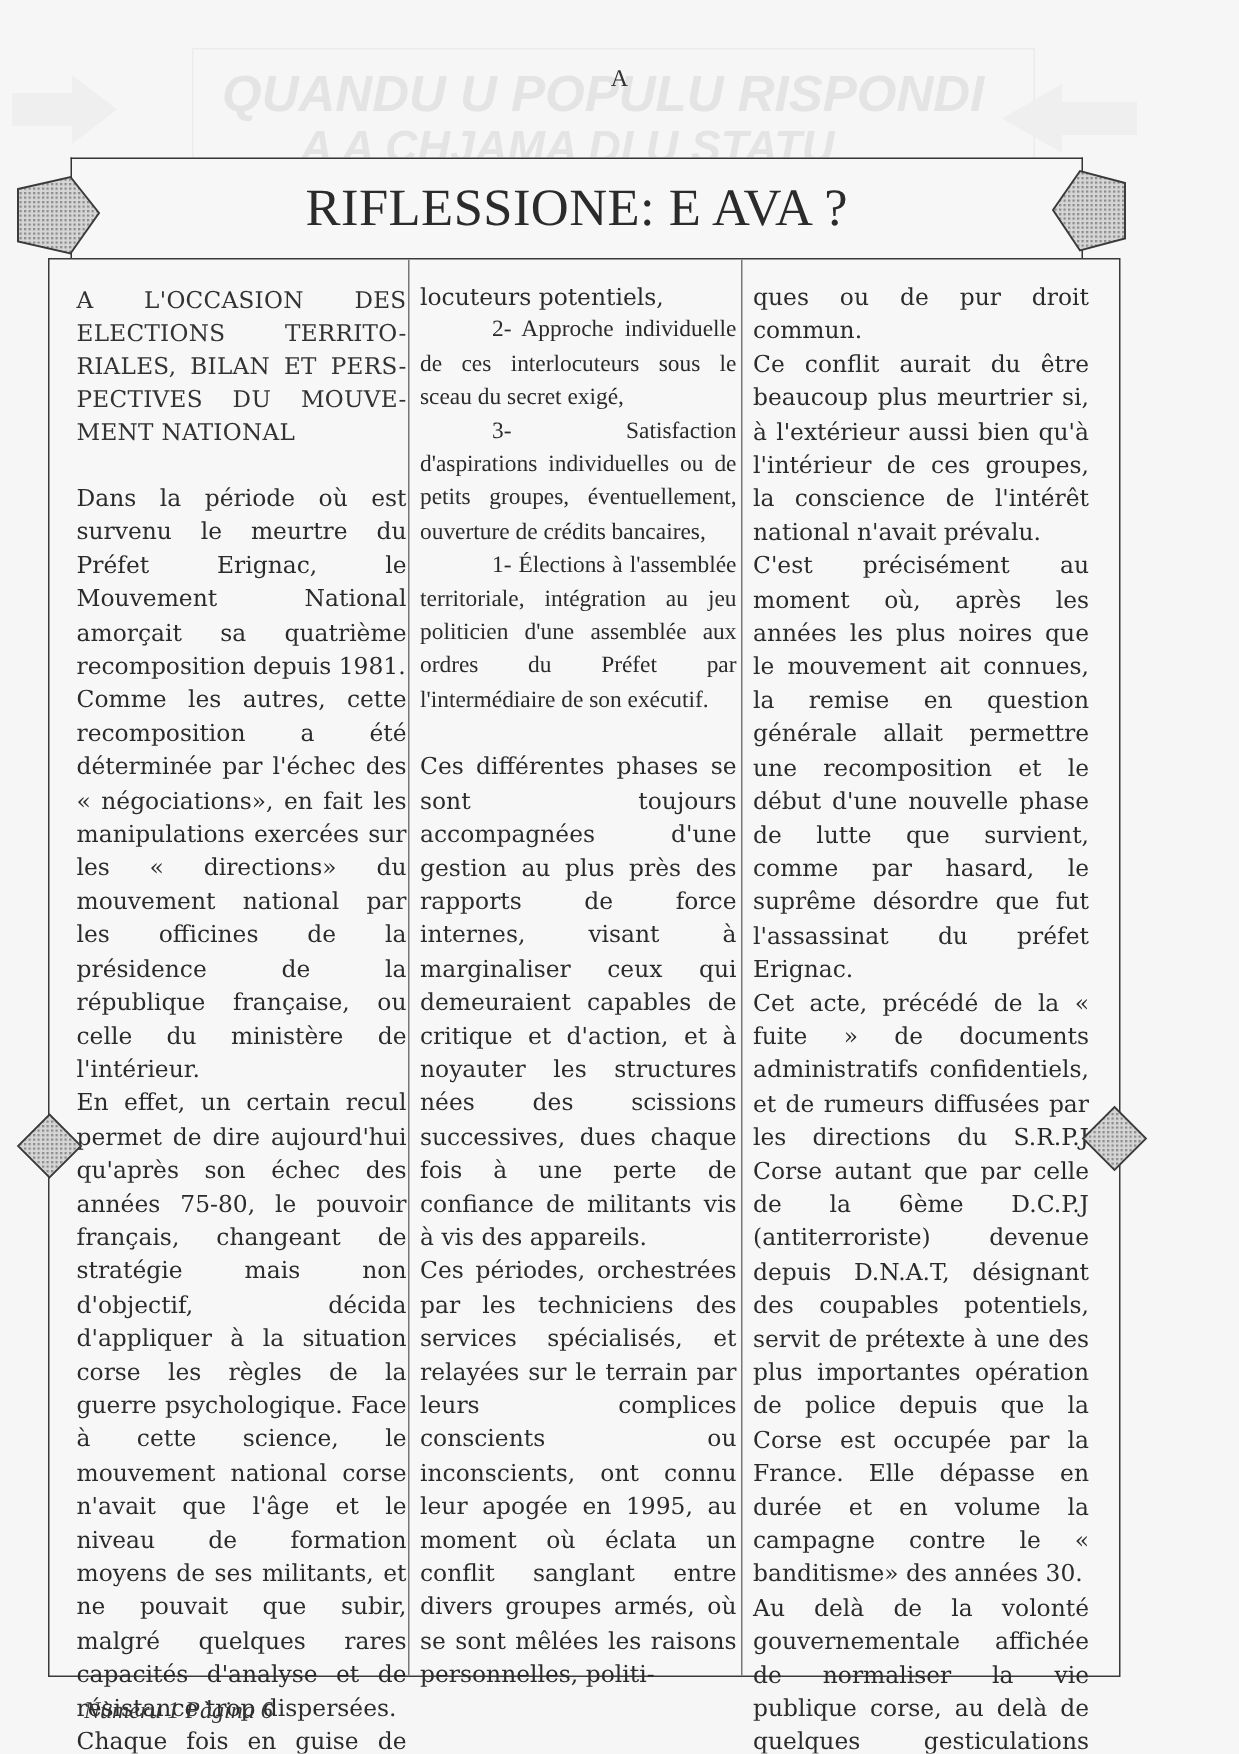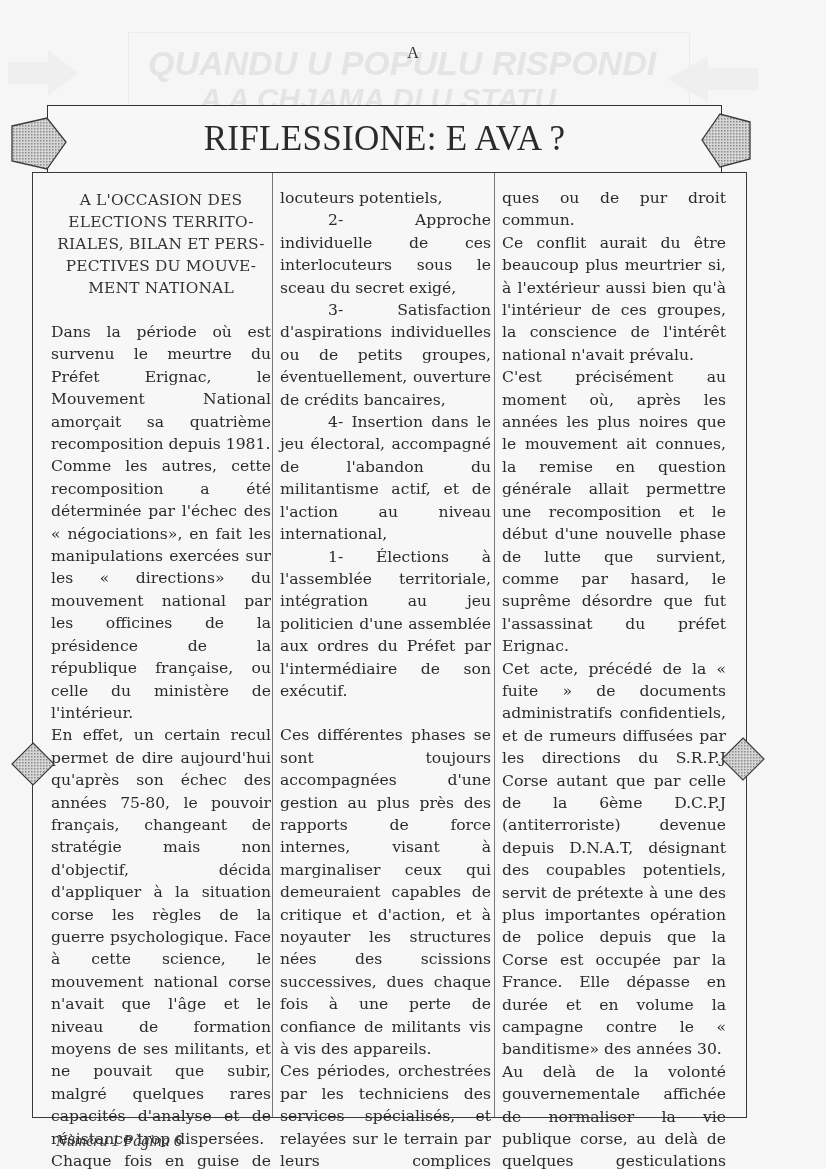--- a/index.html
+++ b/index.html
@@ -41,23 +41,23 @@
     position:absolute; top:0; bottom:0; font-size:15.6px; line-height:22.4px;
     text-align:justify; hyphens:manual;
   }
   .col p { margin:0; }
   .col1 { left:18px; width:220px; top:16px; }
   .col2 { left:247px; width:211px; top:14px; }
   .col3 { left:469px; width:224px; top:14px; }
   .divider { position:absolute; top:0; bottom:0; width:1px; background:#777; }
   .heading {
     font-family:"DejaVu Serif", serif; font-size:15.4px; line-height:22px;
-    text-align:center; color:#333; margin-bottom:22px !important; letter-spacing:0.2px;
+    color:#333; margin-bottom:22px !important; letter-spacing:0.2px;
   }
-  .indent { text-indent:48px; }
+  .indent { text-indent:48px;font-family:Liberation Serif, serif; }
   .gap { margin-top:22px !important; }
   .footer {
     position:absolute; left:56px; top:1132px; font-family:"Liberation Serif", serif;
     font-style:italic; font-weight:normal; font-size:16px; color:#333;
   }
   .diamond { position:absolute; }
 </style>
 </head>
 <body>
 
@@ -104,21 +104,20 @@
     <p>Comme les autres, cette recomposition a été déterminée par l'échec des « négociations», en fait les manipulations exercées sur les « directions» du mouvement national par les officines de la présidence de la république française, ou celle du ministère de l'intérieur.</p>
     <p>En effet, un certain recul permet de dire aujourd'hui qu'après son échec des années 75-80, le pouvoir français, changeant de stratégie mais non d'objectif, décida d'appliquer à la situation corse les règles de la guerre psychologique. Face à cette science, le mouvement national corse n'avait que l'âge et le niveau de formation moyens de ses militants, et ne pouvait que subir, malgré quelques rares capacités d'analyse et de résistance trop dispersées.</p>
     <p>Chaque fois en guise de négociation, fut appliqué le mécanisme suivant:</p>
 
   </div>
 
   <div class="col col2">
     <p>locuteurs potentiels,</p>
     <p class="indent">2- Approche individuelle de ces interlocuteurs sous le sceau du secret exigé,</p>
     <p class="indent">3- Satisfaction d'aspirations individuelles ou de petits groupes, éventuellement, ouverture de crédits bancaires,</p>
-    <p class="indent">4- Insertion dans le jeu électoral, accompagné de l'abandon du militantisme actif, et de l'action au niveau international,</p>
     <p class="indent">1- Élections à l'assemblée territoriale, intégration au jeu politicien d'une assemblée aux ordres du Préfet par l'intermédiaire de son exécutif.</p>
     <p class="gap">Ces différentes phases se sont toujours accompagnées d'une gestion au plus près des rapports de force internes, visant à marginaliser ceux qui demeuraient capables de critique et d'action, et à noyauter les structures nées des scissions successives, dues chaque fois à une perte de confiance de militants vis à vis des appareils.</p>
     <p>Ces périodes, orchestrées par les techniciens des services spécialisés, et relayées sur le terrain par leurs complices conscients ou inconscients, ont connu leur apogée en 1995, au moment où éclata un conflit sanglant entre divers groupes armés, où se sont mêlées les raisons personnelles, politi-</p>
   </div>
 
   <div class="col col3">
     <p>ques ou de pur droit commun.</p>
     <p>Ce conflit aurait du être beaucoup plus meurtrier si, à l'extérieur aussi bien qu'à l'intérieur de ces groupes, la conscience de l'intérêt national n'avait prévalu.</p>
     <p>C'est précisément au moment où, après les années les plus noires que le mouvement ait connues, la remise en question générale allait permettre une recomposition et le début d'une nouvelle phase de lutte que survient, comme par hasard, le suprême désordre que fut l'assassinat du préfet Erignac.</p>
     <p>Cet acte, précédé de la « fuite » de documents administratifs confidentiels, et de rumeurs diffusées par les directions du S.R.P.J Corse autant que par celle de la 6ème D.C.P.J (antiterroriste) devenue depuis D.N.A.T, désignant des coupables potentiels, servit de prétexte à une des plus importantes opération de police depuis que la Corse est occupée par la France. Elle dépasse en durée et en volume la campagne contre le « banditisme» des années 30.</p>

